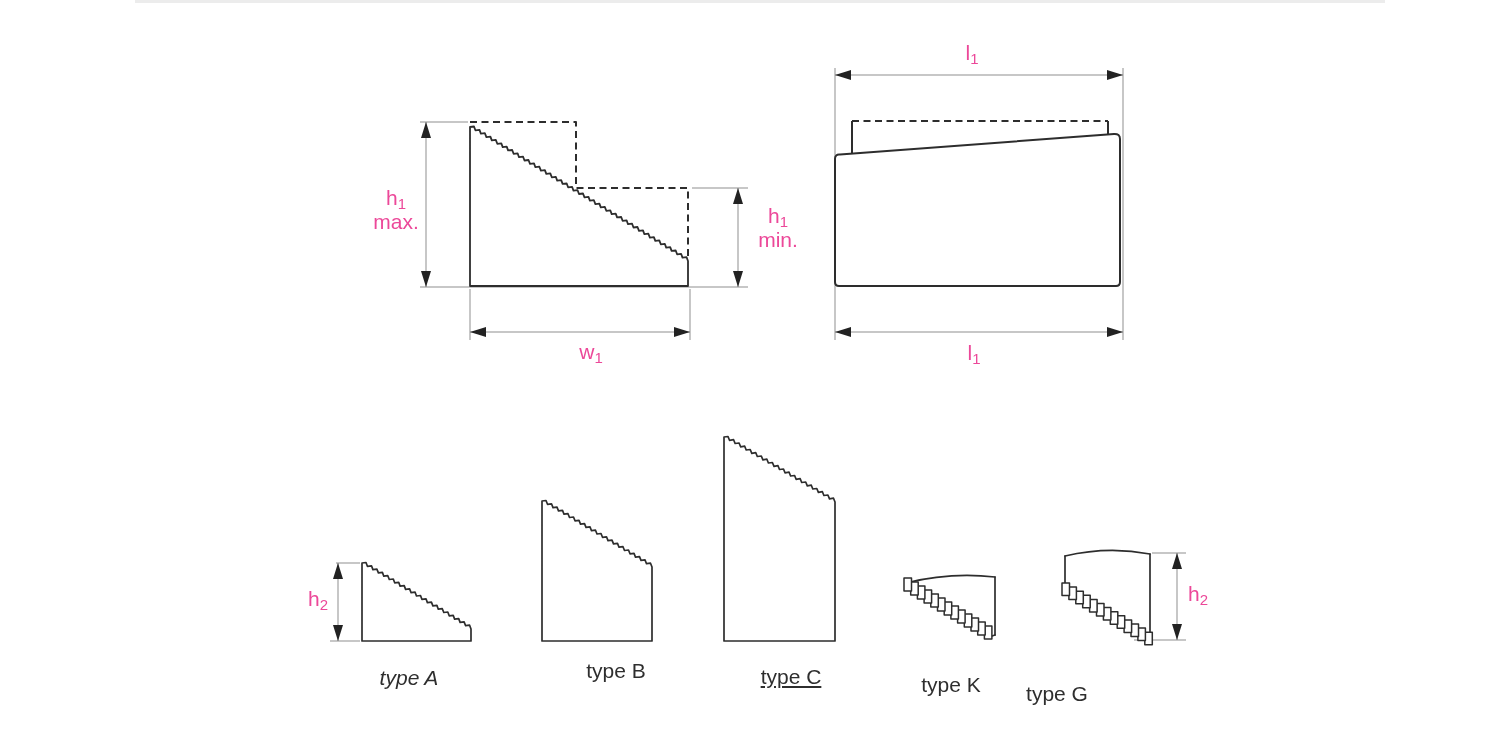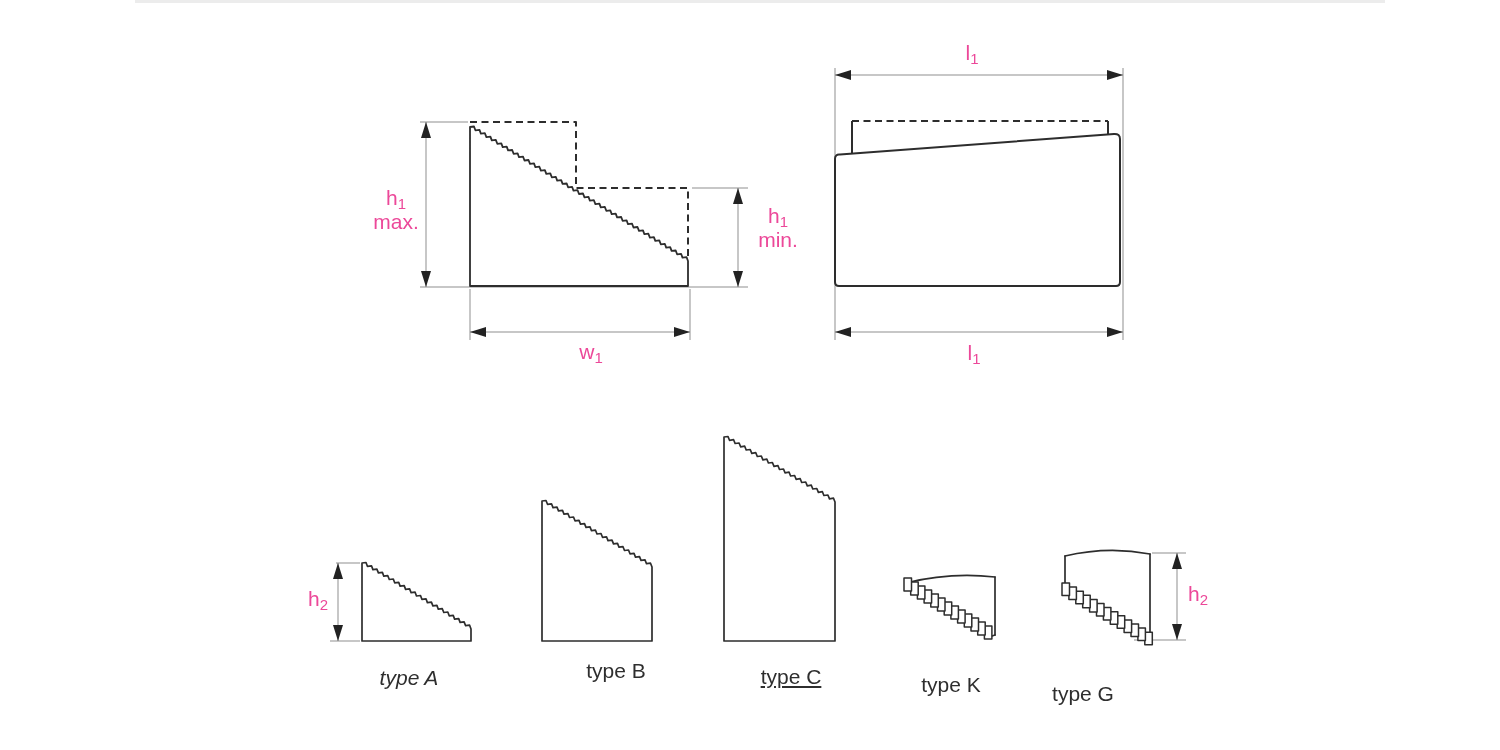--- a/index.html
+++ b/index.html
@@ -163,14 +163,14 @@
   </div>
 
   <div class="lbl centered" style="left:1198px;top:582px;">
     <span>h</span><sub>2</sub>
   </div>
 
   <div class="type-lbl" style="left:409px;top:666px;font-style:italic;">type A</div>
   <div class="type-lbl" style="left:616px;top:659px;">type B</div>
   <div class="type-lbl" style="left:791px;top:665px;text-decoration:underline;">type C</div>
   <div class="type-lbl" style="left:951px;top:673px;">type K</div>
-  <div class="type-lbl" style="left:1083px;top:682px;">type G</div>
+  <div class="type-lbl" style="left:1057px;top:682px;">type G</div>
 </div>
 
 </body></html>

